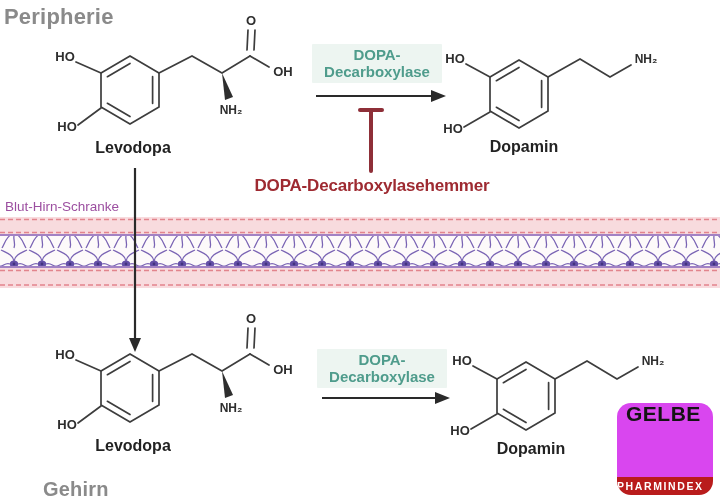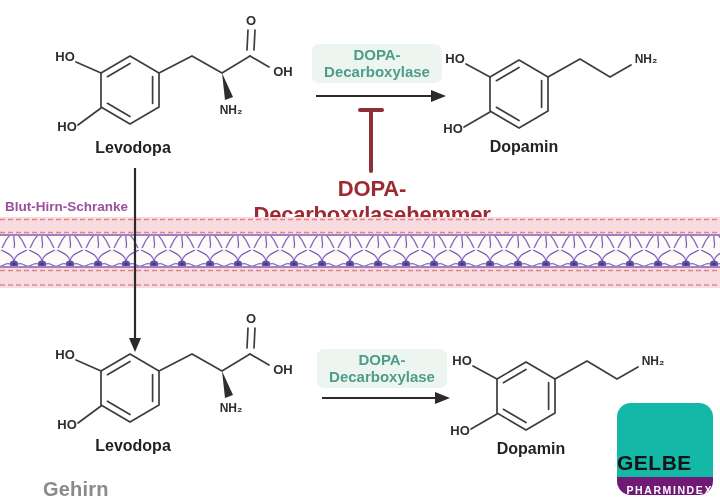--- a/index.html
+++ b/index.html
@@ -6,64 +6,65 @@
   .canvas{
     position:relative;width:720px;height:504px;background:#ffffff;overflow:hidden;
     font-family:"Liberation Sans", sans-serif;
   }
   .region-label{
     position:absolute;font-weight:bold;color:#8a8a8a;letter-spacing:.2px;
   }
   .region-label.periphery{left:4px;top:4px;font-size:22px;}
   .region-label.brain{left:3px;top:478px;font-size:20px;margin-left:40px;}
   .barrier-label{
-    position:absolute;left:5px;top:199px;font-size:13.5px;font-weight:bold;color:#9c4fa0;
+    position:absolute;left:5px;top:199px;font-size:13.5px;font-weight:normal;color:#9c4fa0;
   }
   .mol{position:absolute;overflow:visible;}
   .mol .bond{stroke:#3d3d3d;stroke-width:1.7;fill:none;stroke-linecap:round;}
   .mol .atom{font-size:13px;font-weight:bold;fill:#2e2e2e;}
   .mol .atom-sm{font-size:12px;font-weight:bold;fill:#2e2e2e;}
   .mol .molname{font-size:16px;font-weight:bold;fill:#222;}
   .mol .wedge{fill:#2e2e2e;stroke:none;}
   .enzyme-label{
     position:absolute;width:130px;text-align:center;
-    background:#edf5f1;border-radius:7px;padding:2px 0 3px 0;
+    background:#edf5f1;border-radius:1px;padding:2px 0 3px 0;
     color:#4f9c8c;font-size:15px;font-weight:bold;line-height:17px;
   }
   .enzyme-label.top{left:312px;top:44px;}
   .enzyme-label.bottom{left:317px;top:349px;}
   .inhibitor-label{
     position:absolute;left:252px;top:176px;width:240px;text-align:center;
-    color:#9e2a31;font-size:22px;font-weight:bold;letter-spacing:-0.2px;
+    color:#9e2a31;font-size:17px;font-weight:bold;letter-spacing:-0.2px;
   }
   .barrier{position:absolute;left:0;top:217px;}
   .overlay{position:absolute;left:0;top:0;z-index:5;pointer-events:none;}
   .logo{
     position:absolute;left:617px;top:403px;width:96px;height:92px;
     border-radius:14px;overflow:hidden;z-index:6;
   }
   .logo-top{
-    background:#14b8a6;height:74px;box-sizing:border-box;
-    display:flex;flex-direction:column;justify-content:flex-end;padding-bottom:3px;
+    background:#d946ef;height:74px;padding-left:9px;box-sizing:border-box;
+    display:flex;flex-direction:column;justify-content:space-between;padding-bottom:3px;
   }
   .logo-title{
     color:#141414;font-weight:bold;font-size:21px;line-height:22px;letter-spacing:.5px;
   }
   .logo-bottom{
-    background:#701a75;height:26px;display:flex;align-items:center;justify-content:flex-end;
+    background:#b91c1c;height:18px;display:flex;align-items:center;justify-content:flex-start;
   }
   .logo-sub{
     color:#ffffff;font-size:10.5px;font-weight:bold;letter-spacing:1.6px;
   }
 </style>
 </head>
 <body>
 
 <div class="canvas">
 
+  <div class="region-label periphery">Peripherie</div>
   <div class="region-label brain">Gehirn</div>
   <div class="barrier-label">Blut-Hirn-Schranke</div>
 
   <svg class="mol" style="left:45px;top:10px" width="260" height="150" viewBox="0 0 260 150">
     <polygon class="bond" points="85,46 114,63 114,97 85,114 56,97 56,63"></polygon>
     <line class="bond" x1="62.4" y1="66.7" x2="85" y2="53.5"></line>
     <line class="bond" x1="107.6" y1="66.7" x2="107.6" y2="93.3"></line>
     <line class="bond" x1="62.4" y1="93.3" x2="85" y2="106.5"></line>
     <line class="bond" x1="31" y1="52" x2="56" y2="63"></line>
     <line class="bond" x1="33" y1="115" x2="56" y2="98"></line>

